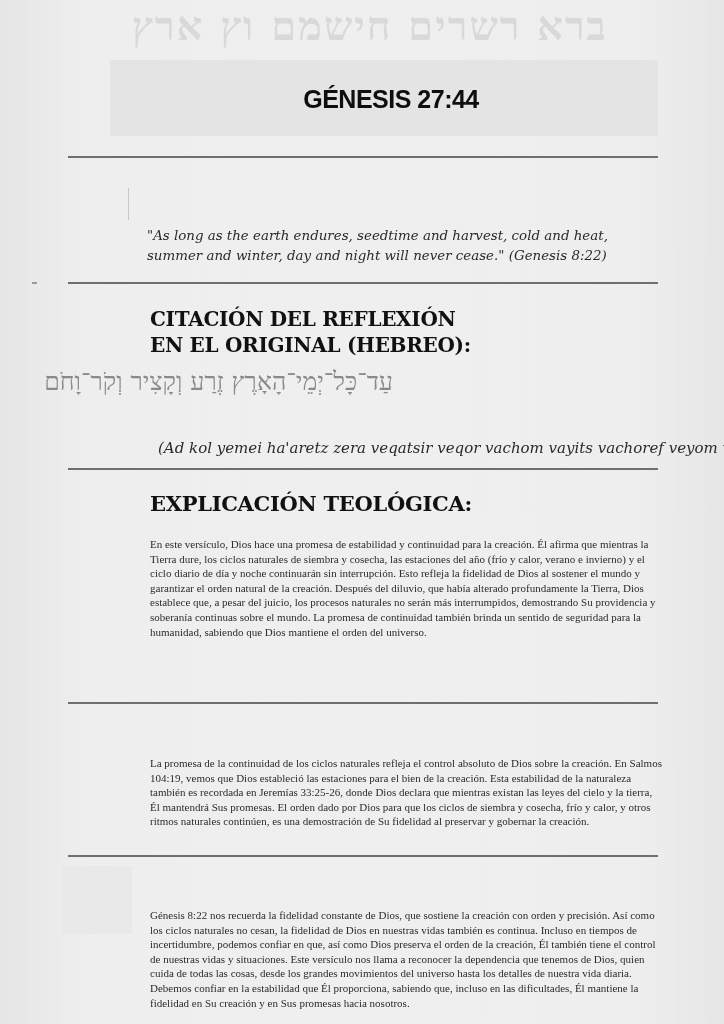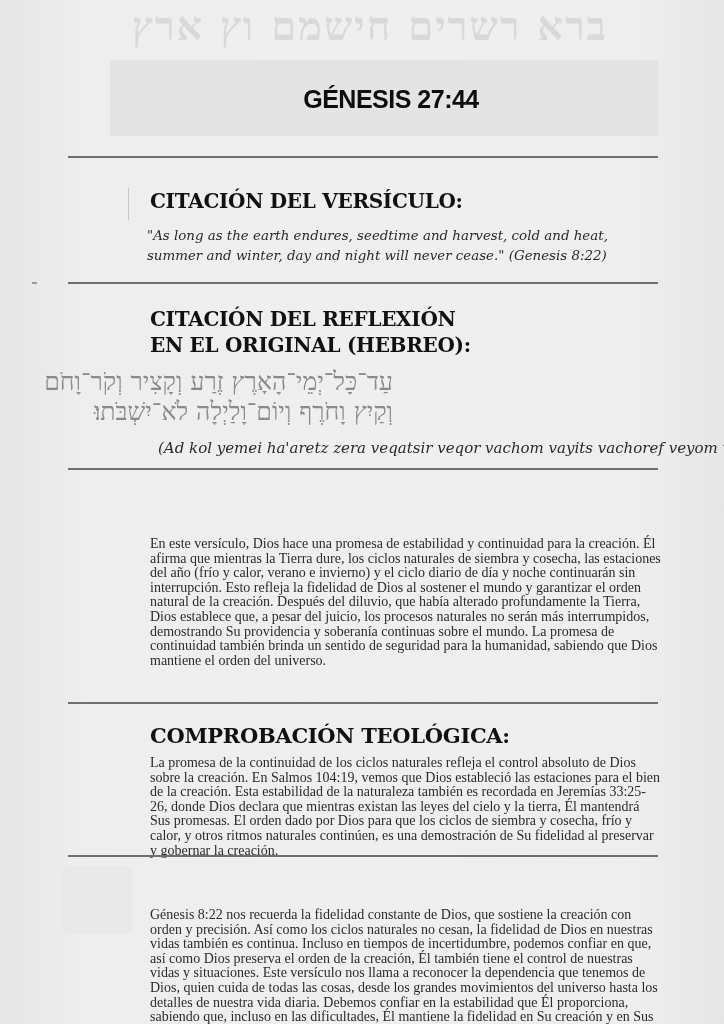--- a/index.html
+++ b/index.html
@@ -123,62 +123,60 @@
       line-height: 13px;
       color: #2a2a2a;
       white-space: nowrap;
       margin: 5px;
     }
     .body-text {
       position: absolute;
       left: 150px;
       width: 512px;
       font-family: "Liberation Serif", serif;
-      font-size: 14px;
+      font-size: 11px;
       line-height: 14.6px;
       color: #2b2b2b;
       margin: 0;
     }
   </style>
 </head>
 <body>
 
 <div class="page">
 
   <div class="watermark">ברא רשרים חישמם וץ ארץ</div>
 
   <div class="title-band"></div>
   <h1 class="page-title" style="margin:7px;">GÉNESIS 27:44</h1>
 
   <div class="divider" style="top:156px;"></div>
 
   <div class="side-mark" style="left:128px; top:188px; width:1px; height:32px;"></div>
-  <h2 class="section-heading" style="top:188px;">CITACIÓN DEL VERSÍCULO:</h2>
   <p class="quote">"As long as the earth endures, seedtime and harvest, cold and heat, summer and winter, day and night will never cease." (Genesis 8:22)</p>
 
   <div class="side-mark" style="left:32px; top:282px; width:5px; height:2px; background:#9a9a9a;"></div>
   <div class="divider" style="top:282px;"></div>
 
   <h2 class="section-heading" style="top:306px;">
     <span>CITACIÓN DEL REFLEXIÓN</span><br>
     <span>EN EL ORIGINAL (HEBREO):</span>
   </h2>
   <div class="hebrew">
     <div>עַד־כָּל־יְמֵי־הָאָרֶץ זֶרַע וְקָצִיר וְקֹר־וָחֹם</div>
-    <div>וְקַיִץ וָחֹרֶף וְיוֹם־וָלַיְלָה לֹא־יִשְׁבֹּתוּ׃</div>
   </div>
   <p class="translit">(Ad kol yemei ha'aretz zera veqatsir veqor vachom vayits vachoref veyom valaylah lo yishbetu.)</p>
 
   <div class="divider" style="top:468px;"></div>
 
+  <h2 class="section-heading" style="top:491px; font-size:21px;">EXPLICACIÓN TEOLÓGICA:</h2>
   <p class="body-text" style="top:537px;">En este versículo, Dios hace una promesa de estabilidad y continuidad para la creación. Él afirma que mientras la Tierra dure, los ciclos naturales de siembra y cosecha, las estaciones del año (frío y calor, verano e invierno) y el ciclo diario de día y noche continuarán sin interrupción. Esto refleja la fidelidad de Dios al sostener el mundo y garantizar el orden natural de la creación. Después del diluvio, que había alterado profundamente la Tierra, Dios establece que, a pesar del juicio, los procesos naturales no serán más interrumpidos, demostrando Su providencia y soberanía continuas sobre el mundo. La promesa de continuidad también brinda un sentido de seguridad para la humanidad, sabiendo que Dios mantiene el orden del universo.</p>
 
   <div class="divider" style="top:702px;"></div>
 
-  <h2 class="section-heading" style="top:723px; font-size:21px;">COMPROBACIÓN TEOLÓGICA:</h2>
   <p class="body-text" style="top:756px;">La promesa de la continuidad de los ciclos naturales refleja el control absoluto de Dios sobre la creación. En Salmos 104:19, vemos que Dios estableció las estaciones para el bien de la creación. Esta estabilidad de la naturaleza también es recordada en Jeremías 33:25-26, donde Dios declara que mientras existan las leyes del cielo y la tierra, Él mantendrá Sus promesas. El orden dado por Dios para que los ciclos de siembra y cosecha, frío y calor, y otros ritmos naturales continúen, es una demostración de Su fidelidad al preservar y gobernar la creación.</p>
 
   <div class="divider" style="top:855px;"></div>
 
   <div class="blank-box"></div>
   <p class="body-text" style="top:908px;">Génesis 8:22 nos recuerda la fidelidad constante de Dios, que sostiene la creación con orden y precisión. Así como los ciclos naturales no cesan, la fidelidad de Dios en nuestras vidas también es continua. Incluso en tiempos de incertidumbre, podemos confiar en que, así como Dios preserva el orden de la creación, Él también tiene el control de nuestras vidas y situaciones. Este versículo nos llama a reconocer la dependencia que tenemos de Dios, quien cuida de todas las cosas, desde los grandes movimientos del universo hasta los detalles de nuestra vida diaria. Debemos confiar en la estabilidad que Él proporciona, sabiendo que, incluso en las dificultades, Él mantiene la fidelidad en Su creación y en Sus promesas hacia nosotros.</p>
 
 </div>
 
 </body></html>

